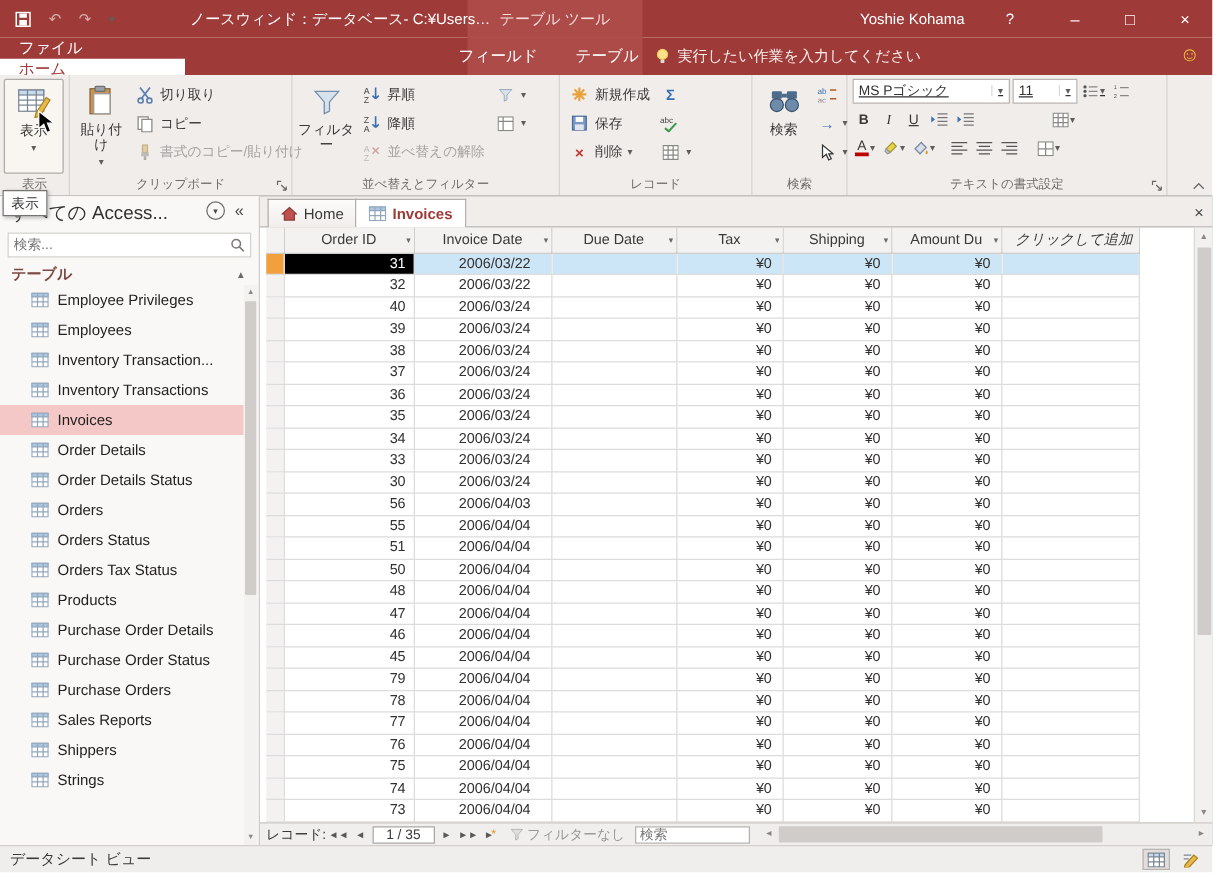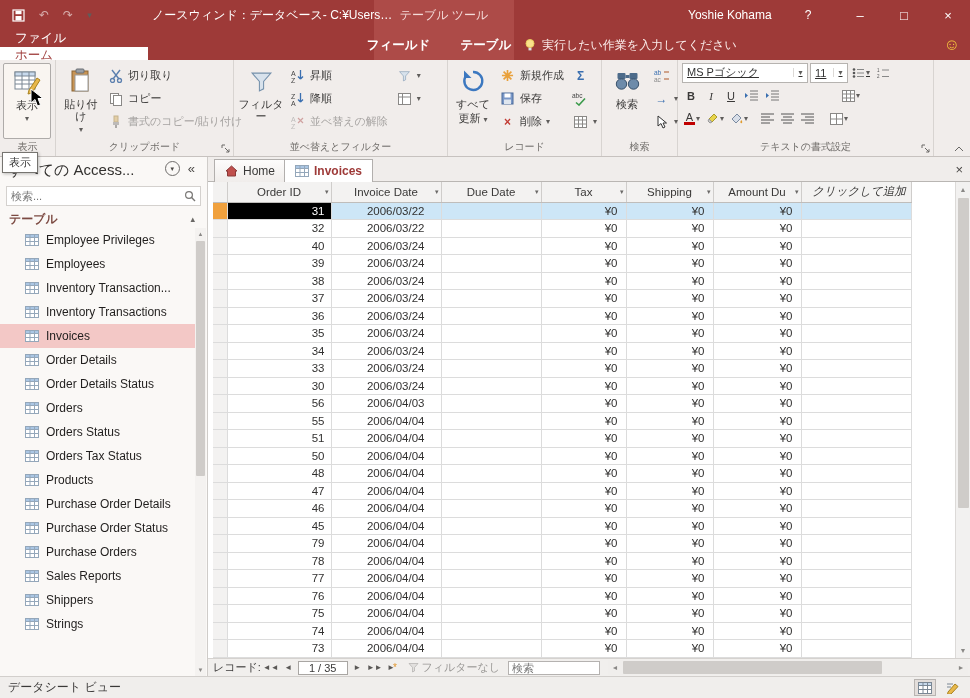--- a/index.html
+++ b/index.html
@@ -21,21 +21,21 @@
 .tb-help{position:absolute;left:798px;top:0;width:20px;height:30px;display:flex;align-items:center;justify-content:center;}
 .winbtns{position:absolute;right:0;top:0;height:30px;display:flex;}
 .winbtn{width:44px;height:30px;display:flex;align-items:center;justify-content:center;font-size:13px;}
 
 
 .tabrow{position:absolute;top:30px;left:0;right:0;height:30px;background:var(--red);color:#fff;}
 .ctxtabs-bg{position:absolute;left:374px;top:0;width:140px;height:30px;background:var(--red2);}
 .tabs-left{position:absolute;left:0;top:0;height:30px;display:flex;flex-direction:column;}
 .rtab{padding:0 15px;height:30px;display:flex;align-items:center;font-size:12.5px;white-space:nowrap;}
 .rtab.active{background:#fff;color:var(--red);}
-.ctxtabs{position:absolute;left:374px;top:0;width:130px;height:30px;display:flex;justify-content:center;font-weight:bold;}
+.ctxtabs{position:absolute;left:374px;top:0;width:130px;height:30px;display:flex;justify-content:center;}
 .tellme{position:absolute;left:524px;top:0;height:30px;display:flex;align-items:center;gap:6px;font-size:12px;color:#fceeec;}
 .smiley{position:absolute;right:10px;top:0;height:30px;display:flex;align-items:center;color:#f6c63d;font-size:16px;}
 
 
 .ribbon{position:absolute;top:60px;left:0;right:0;height:97px;background:var(--ribbon);border-bottom:1px solid #c7c2bf;display:flex;}
 .rgroup{position:relative;height:100%;border-right:1px solid var(--line);padding:3px 2px 15px 3px;display:flex;align-items:flex-start;}
 .glabel{position:absolute;left:0;right:0;bottom:2px;text-align:center;font-size:10px;color:#6f6c69;white-space:nowrap;}
 .launcher{position:absolute;right:2px;bottom:2px;}
 .bbtn{width:48px;min-width:44px;height:76px;display:flex;flex-direction:column;align-items:center;padding-top:3px;gap:2px;font-size:11px;color:#3a3938;text-align:center;line-height:12px;}
 .bbtn.on{border:1px solid #aeaba9;background:#f9f5f1;border-radius:2px;}
@@ -318,30 +318,20 @@
                 <line x1="4.5" y1="0.5" x2="4.5" y2="11.5" stroke="#8a8886"></line>
               </svg>
             </span>
           <span class="caret">▾</span>
         </div>
       </div>
       <div class="glabel">並べ替えとフィルター</div>
     </div>
 
     <div class="rgroup" style="width:154px;">
-      <div class="bbtn">
-        <span class="bicon">
-          <svg width="24" height="24" viewBox="0 0 24 24">
-              <path d="M12 3 A9 9 0 1 1 4.5 7.5" fill="none" stroke="#3c78c0" stroke-width="2.4"></path>
-              <path d="M3 1.5 V9 H10.5 Z" fill="#3c78c0"></path>
-            </svg>
-        </span>
-        <span>すべて</span>
-        <span><span>更新</span> <span class="caret">▾</span></span>
-      </div>
       <div class="rcol">
         <div class="sbtn">
           <span class="si">
               <svg width="13" height="13" viewBox="0 0 14 14">
                 <path d="M7 1 V13 M1 7 H13 M2.8 2.8 L11.2 11.2 M11.2 2.8 L2.8 11.2" stroke="#e9a13b" stroke-width="1.8"></path>
               </svg>
             </span>
           <span>新規作成</span>
         </div>
         <div class="sbtn">
@@ -426,21 +416,21 @@
       </div>
       <div class="glabel">検索</div>
     </div>
 
     <div class="rgroup tf">
       <div class="tfrow" style="top:2px;text-decoration:underline;">
         <div class="combo" style="width:126px;">
           <span>MS Pゴシック</span>
           <span class="arr">▾</span>
         </div>
-        <div class="combo" style="width:38px;">
+        <div class="combo" style="width:52px;">
           <span>11</span>
           <span class="arr">▾</span>
         </div>
         <div class="tbtn">
           <span>
               <svg width="13" height="12" viewBox="0 0 13 12">
                 <circle cx="2" cy="2.5" r="1.3" fill="#555"></circle>
                 <circle cx="2" cy="6" r="1.3" fill="#555"></circle>
                 <circle cx="2" cy="9.5" r="1.3" fill="#555"></circle>
                 <line x1="5" y1="2.5" x2="12" y2="2.5" stroke="#888"></line>

